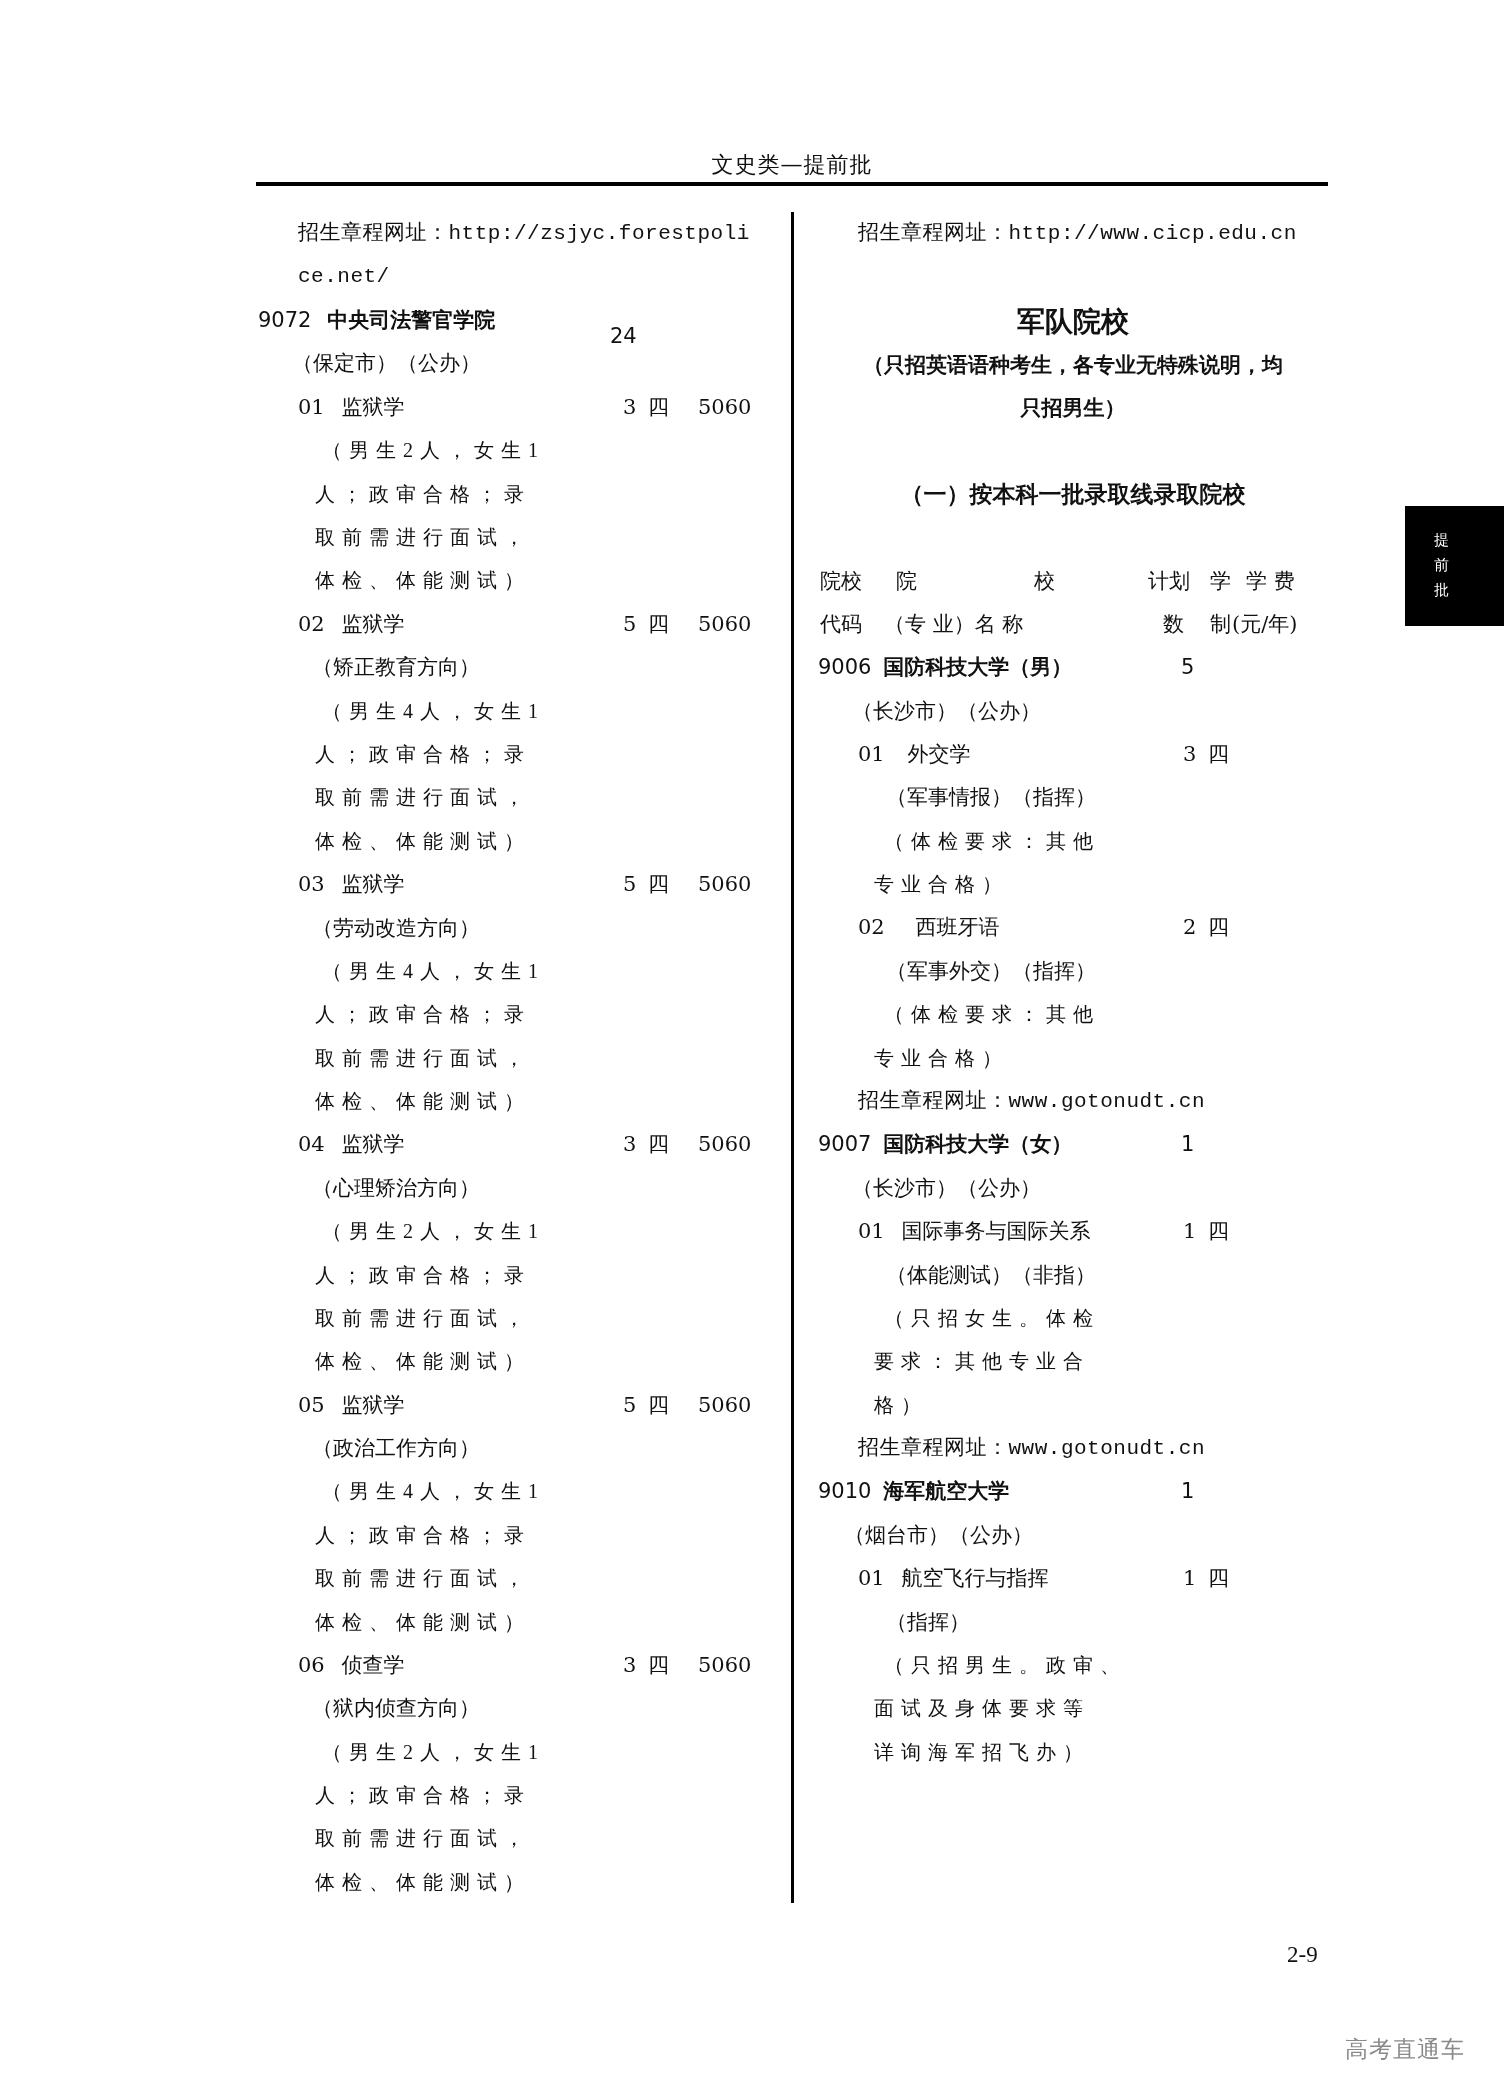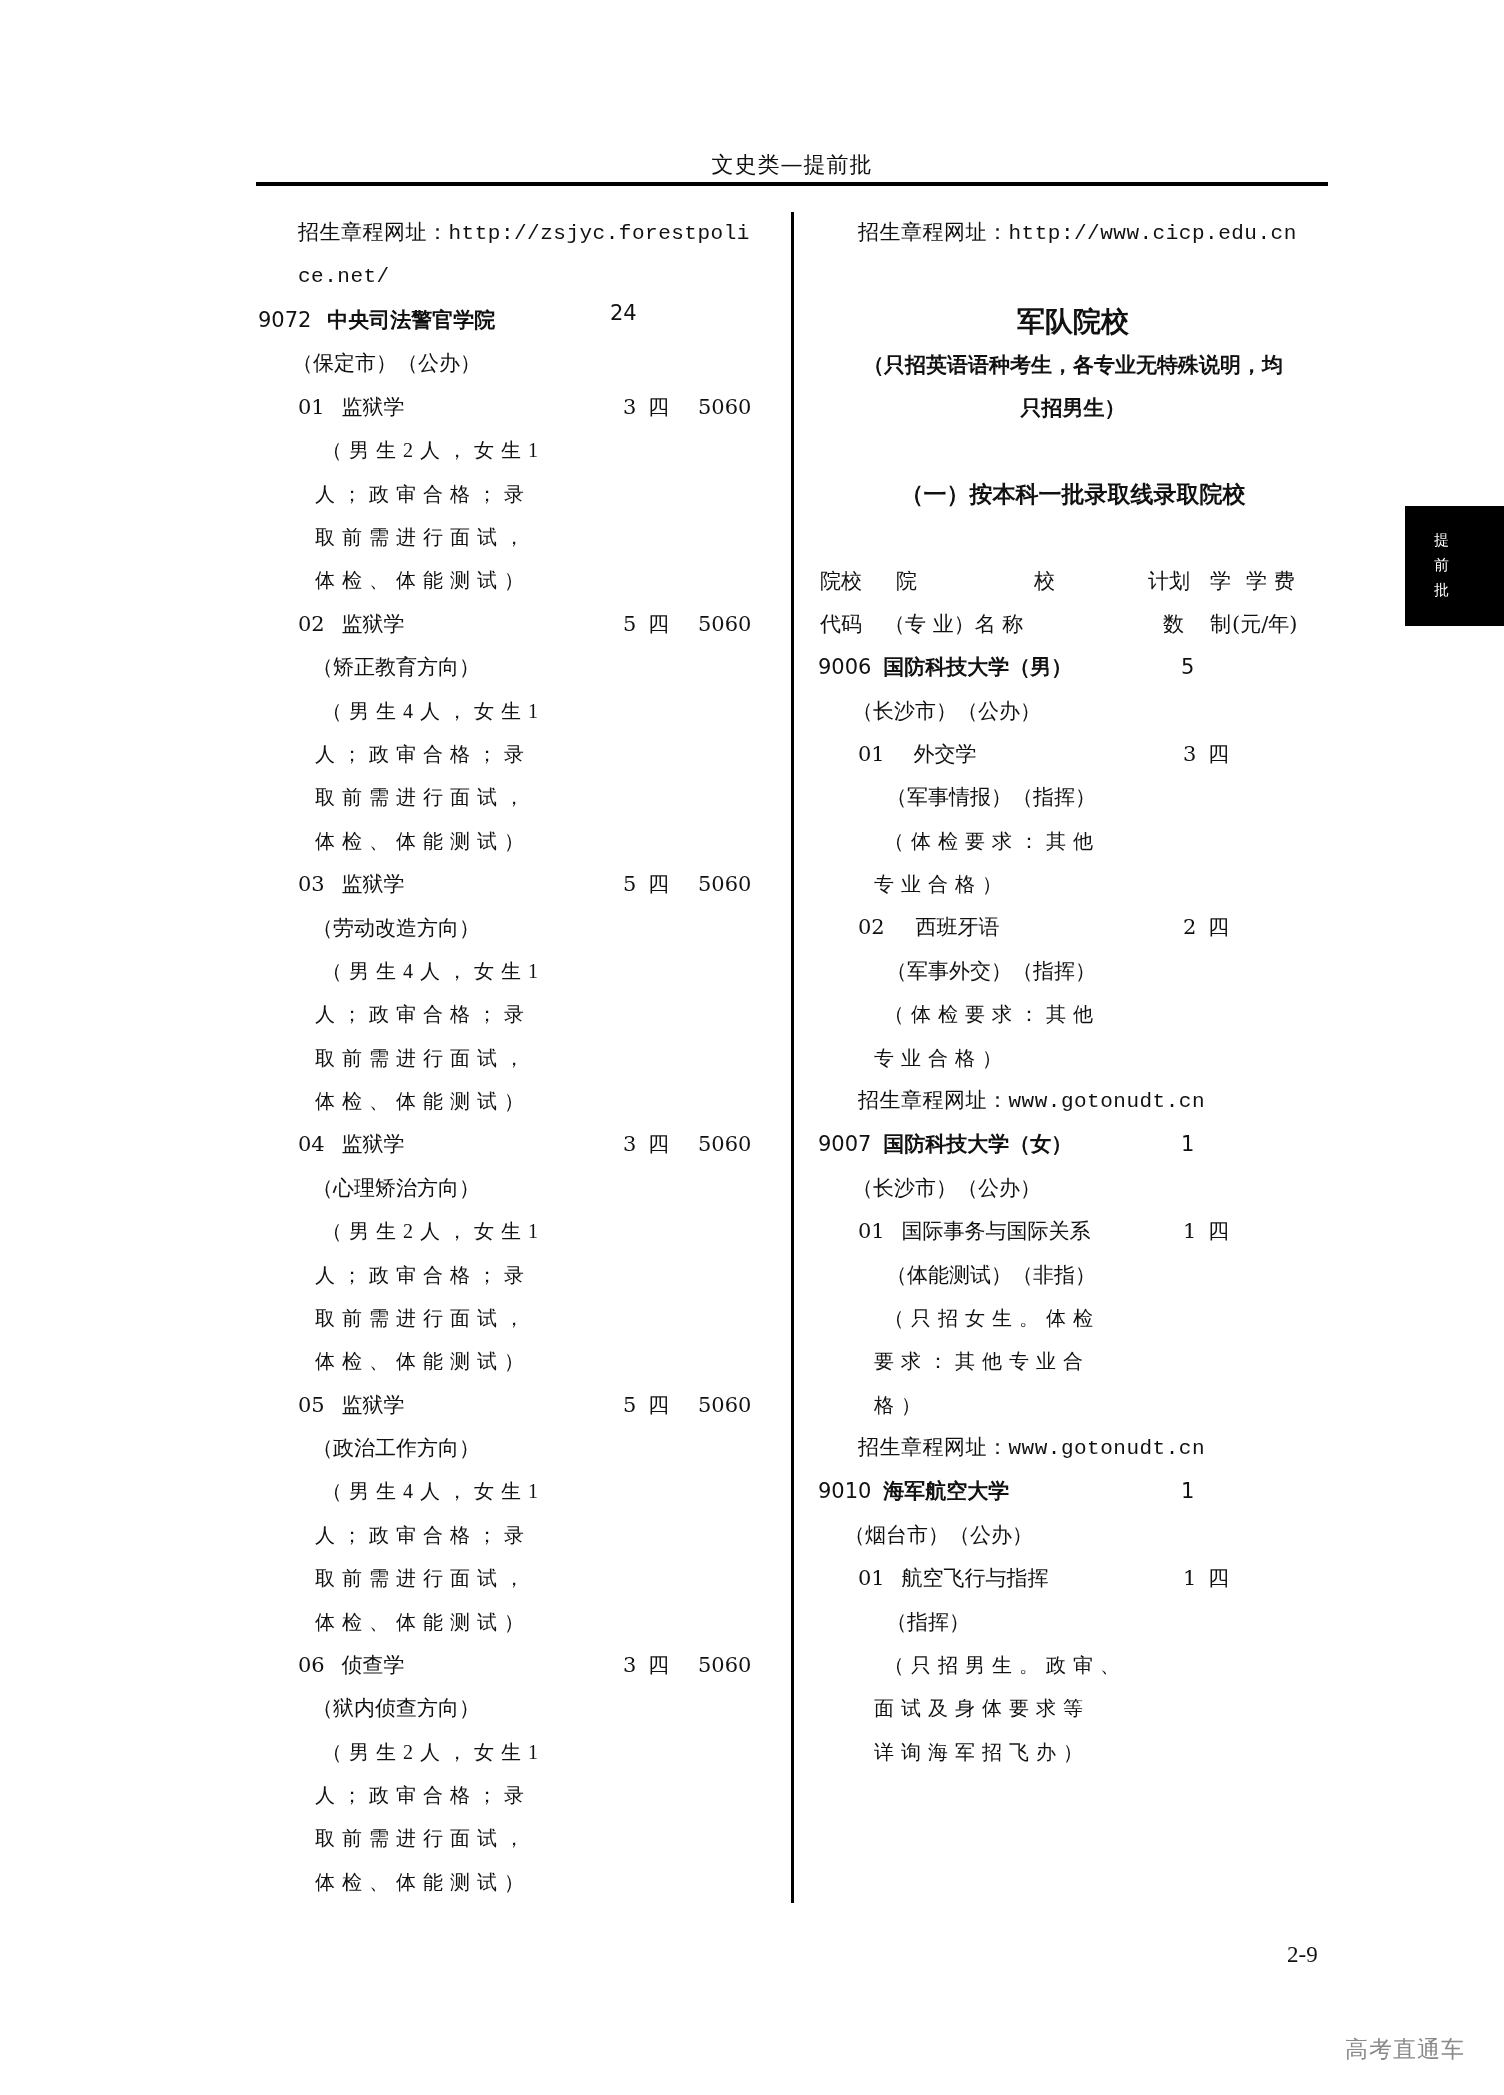--- a/index.html
+++ b/index.html
@@ -40,21 +40,21 @@
 <div class="col-divider"></div>
 
 <div class="col col-left">
   <div class="line ind1 mono" style="top:0px">招生章程网址：http://zsjyc.forestpoli</div>
   <div class="line ind1 mono" style="top:43px">ce.net/</div>
 
   <div class="line inst" style="top:87px">
     <span class="code">9072</span>
     <span style="margin-left:12px">中央司法警官学院</span>
   </div>
-  <div class="num sans" style="top:80px; left:352px">24</div>
+  <div class="num sans" style="top:103px; left:352px">24</div>
   <div class="line" style="top:130px; left:34px">（保定市）（公办）</div>
 
   <div class="line ind1" style="top:174px">
     <span>01</span>
     <span style="margin-left:10px">监狱学</span>
   </div>
   <div class="num" style="top:174px; left:365px">3</div>
   <div class="num" style="top:174px; left:390px">四</div>
   <div class="num" style="top:174px; left:440px">5060</div>
   <div class="line ind3" style="top:217px">（男生2人，女生1</div>
@@ -151,21 +151,21 @@
 
   <div class="line inst" style="top:434px">
     <span class="code">9006</span>
     <span style="margin-left:8px">国防科技大学（男）</span>
   </div>
   <div class="num sans" style="top:434px; left:363px">5</div>
   <div class="line" style="top:478px; left:34px">（长沙市）（公办）</div>
 
   <div class="line ind1" style="top:521px">
     <span>01</span>
-    <span style="margin-left:22px">外交学</span>
+    <span style="margin-left:16px">外交学</span>
   </div>
   <div class="num" style="top:521px; left:365px">3</div>
   <div class="num" style="top:521px; left:390px">四</div>
   <div class="line" style="top:564px; left:68px">（军事情报）（指挥）</div>
   <div class="line ind3" style="top:608px; left:66px">（体检要求：其他</div>
   <div class="line ind3" style="top:651px; left:56px">专业合格）</div>
 
   <div class="line ind1" style="top:694px">
     <span>02</span>
     <span style="margin-left:24px">西班牙语</span>

